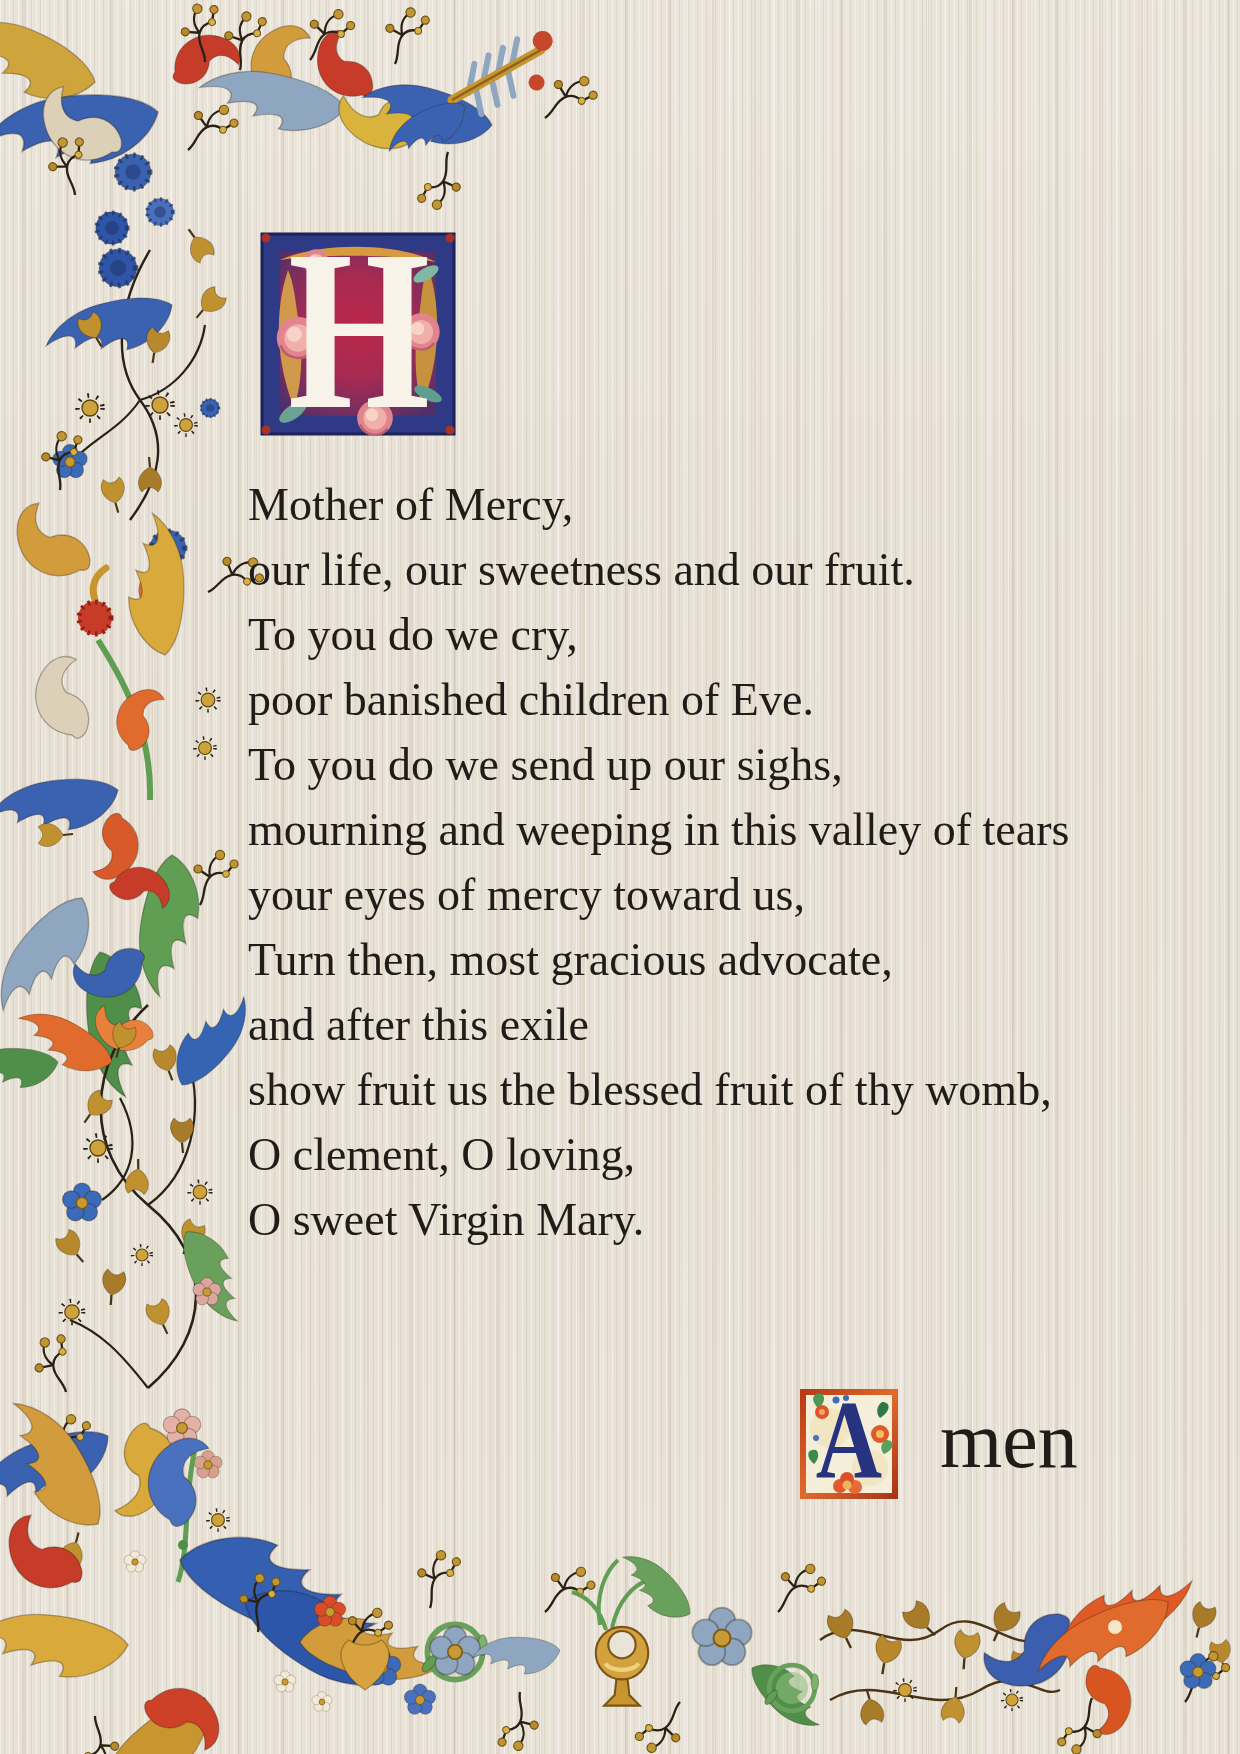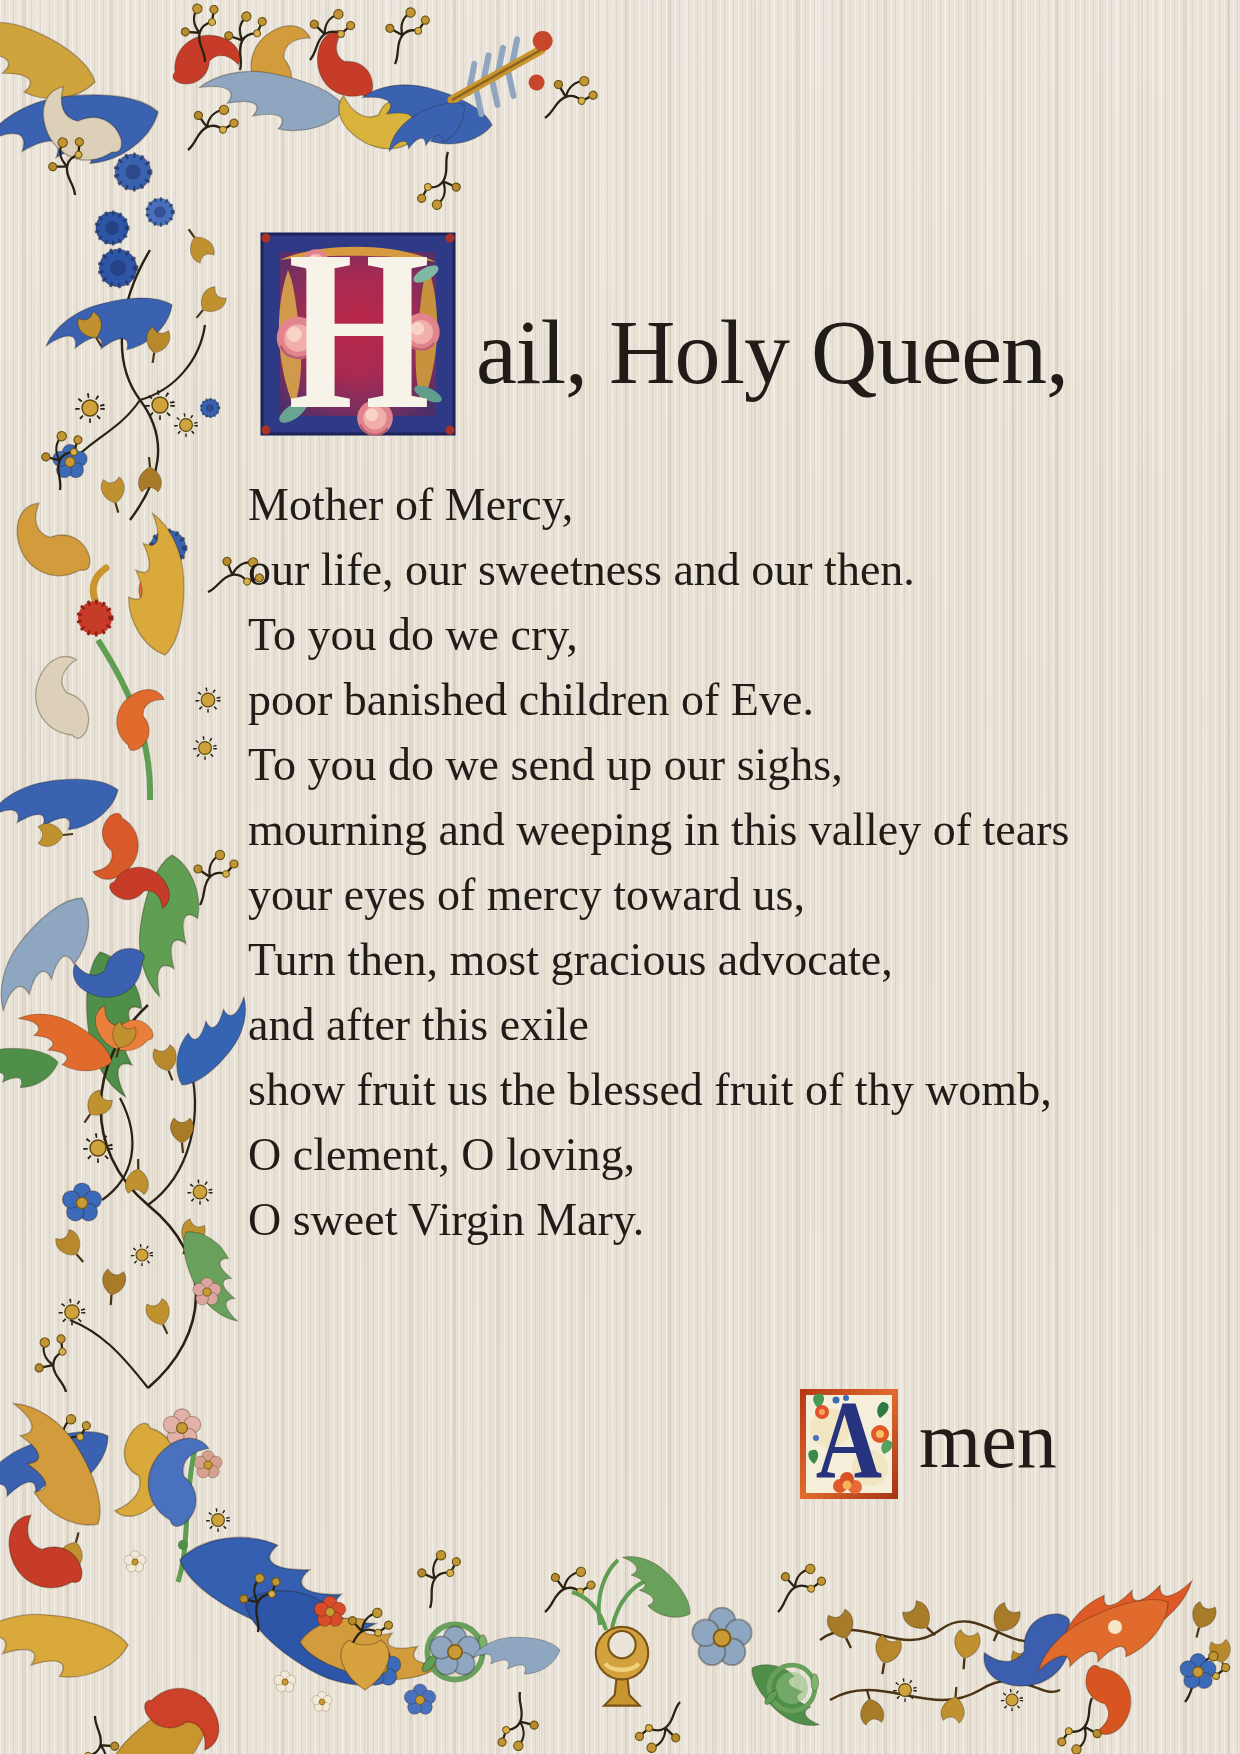--- a/index.html
+++ b/index.html
@@ -24,21 +24,21 @@
     color:var(--ink,#211c17);white-space:nowrap;
   }
   .prayer{
     position:absolute;left:248px;top:472px;
     font-size:46px;line-height:65px;white-space:nowrap;
     color:var(--ink,#211c17);
   }
   .amen-wrap{position:absolute;left:800px;top:1388px;width:330px;height:120px;}
   .initial-a{position:absolute;left:0;top:0;width:98px;height:112px;}
   .amen-text{
-    position:absolute;left:87px;top:12px;
+    position:absolute;left:108px;top:12px;
     font-size:80px;line-height:1;color:var(--ink,#211c17);padding-left:32px;
   }
 </style>
 </head>
 <body>
 
 <div class="page">
 
   <svg class="border-art" width="1240" height="1754" viewBox="0 0 1240 1754" aria-hidden="true">
     <defs>
@@ -295,25 +295,24 @@
     <use href="#rose" transform="translate(163,106) scale(1.1)"></use>
     <use href="#rose" transform="translate(117,192) scale(1.05)"></use>
     <use href="#rose" transform="translate(58,36) scale(0.75)"></use>
     <circle cx="8" cy="12" r="4.5" fill="#a83226"></circle>
       <circle cx="192" cy="12" r="4.5" fill="#a83226"></circle>
     <circle cx="8" cy="204" r="4.5" fill="#a83226"></circle>
       <circle cx="192" cy="204" r="4.5" fill="#a83226"></circle>
     <text transform="translate(101,181) scale(0.8,1)" text-anchor="middle" font-family="'Liberation Serif','DejaVu Serif',serif" font-size="228" font-weight="700" style="fill:var(--initial-h-letter,#f8f3e8)">H</text>
   </svg>
 
-  <div class="title">ail, Holy Queen,</div>
 
   <div class="prayer">
     <div>Mother of Mercy,</div>
-    <div>our life, our sweetness and our then.</div>
+    <div>our life, our sweetness and our fruit.</div>
     <div>To you do we cry,</div>
     <div>poor banished children of Eve.</div>
     <div>To you do we send up our sighs,</div>
     <div>mourning and weeping in this valley of tears</div>
     <div>your eyes of mercy toward us,</div>
     <div>Turn then, most gracious advocate,</div>
     <div>and after this exile</div>
     <div>show fruit us the blessed fruit of thy womb,</div>
     <div>O clement, O loving,</div>
     <div>O sweet Virgin Mary.</div>

